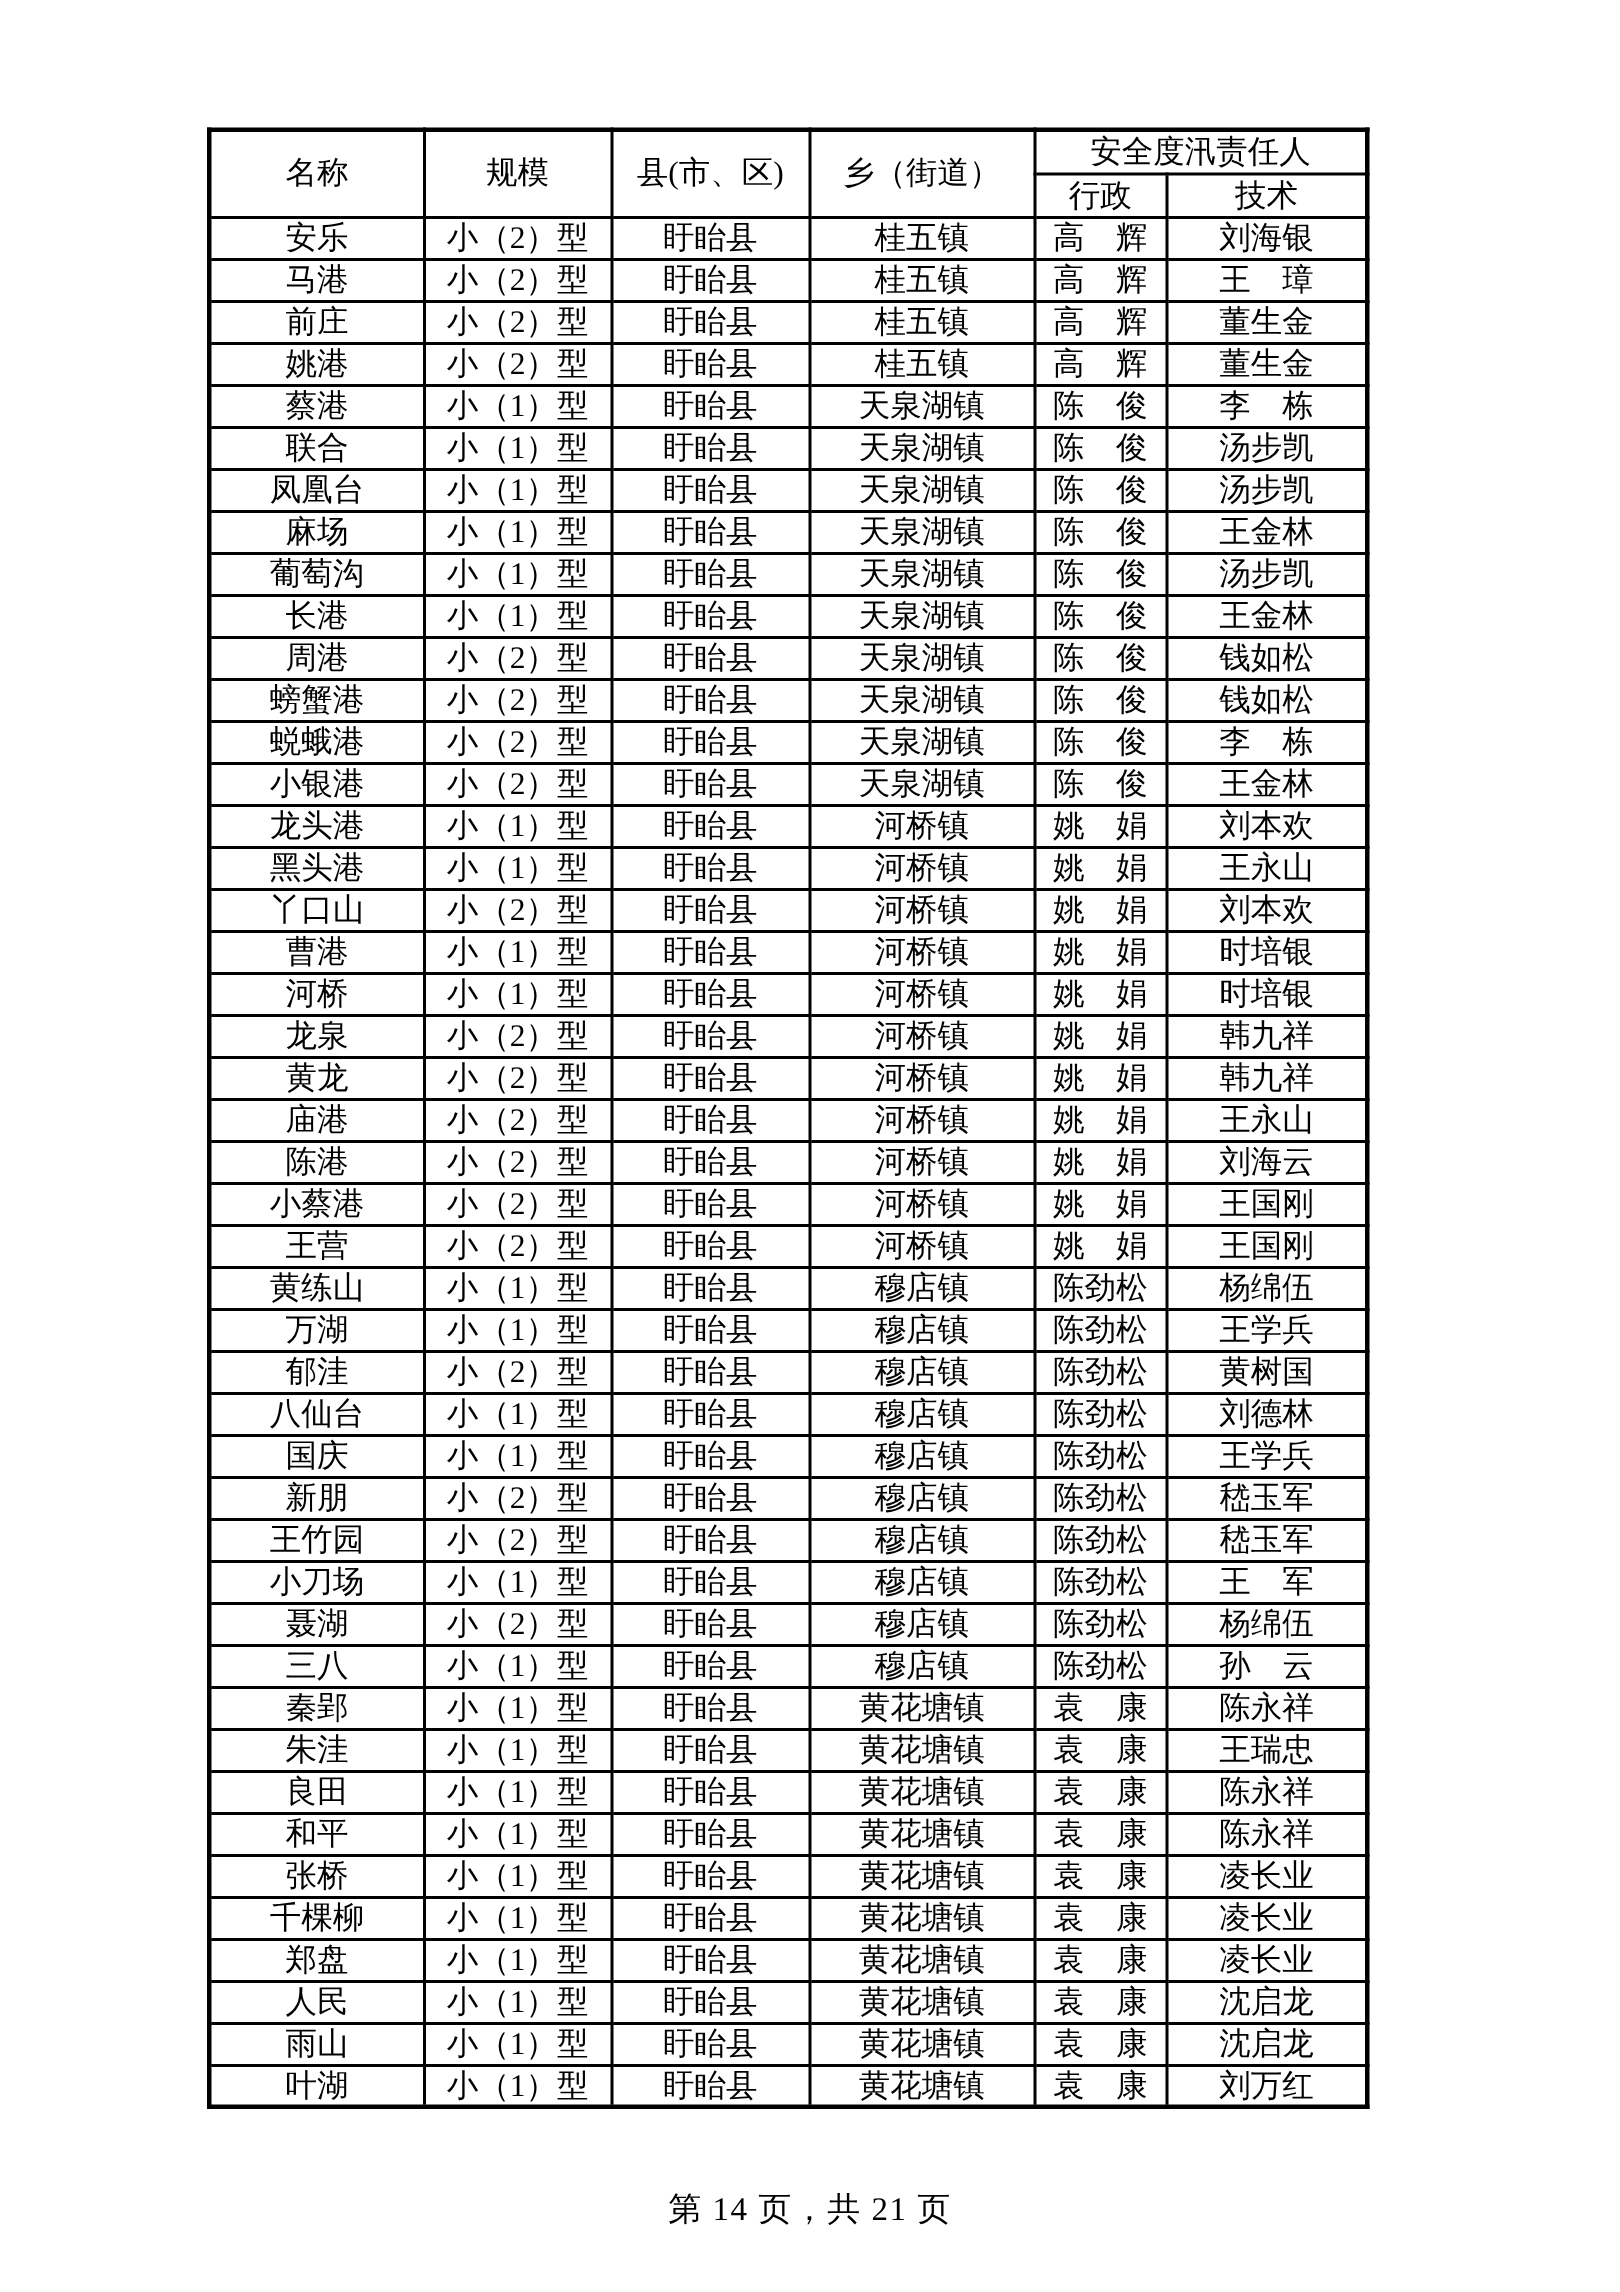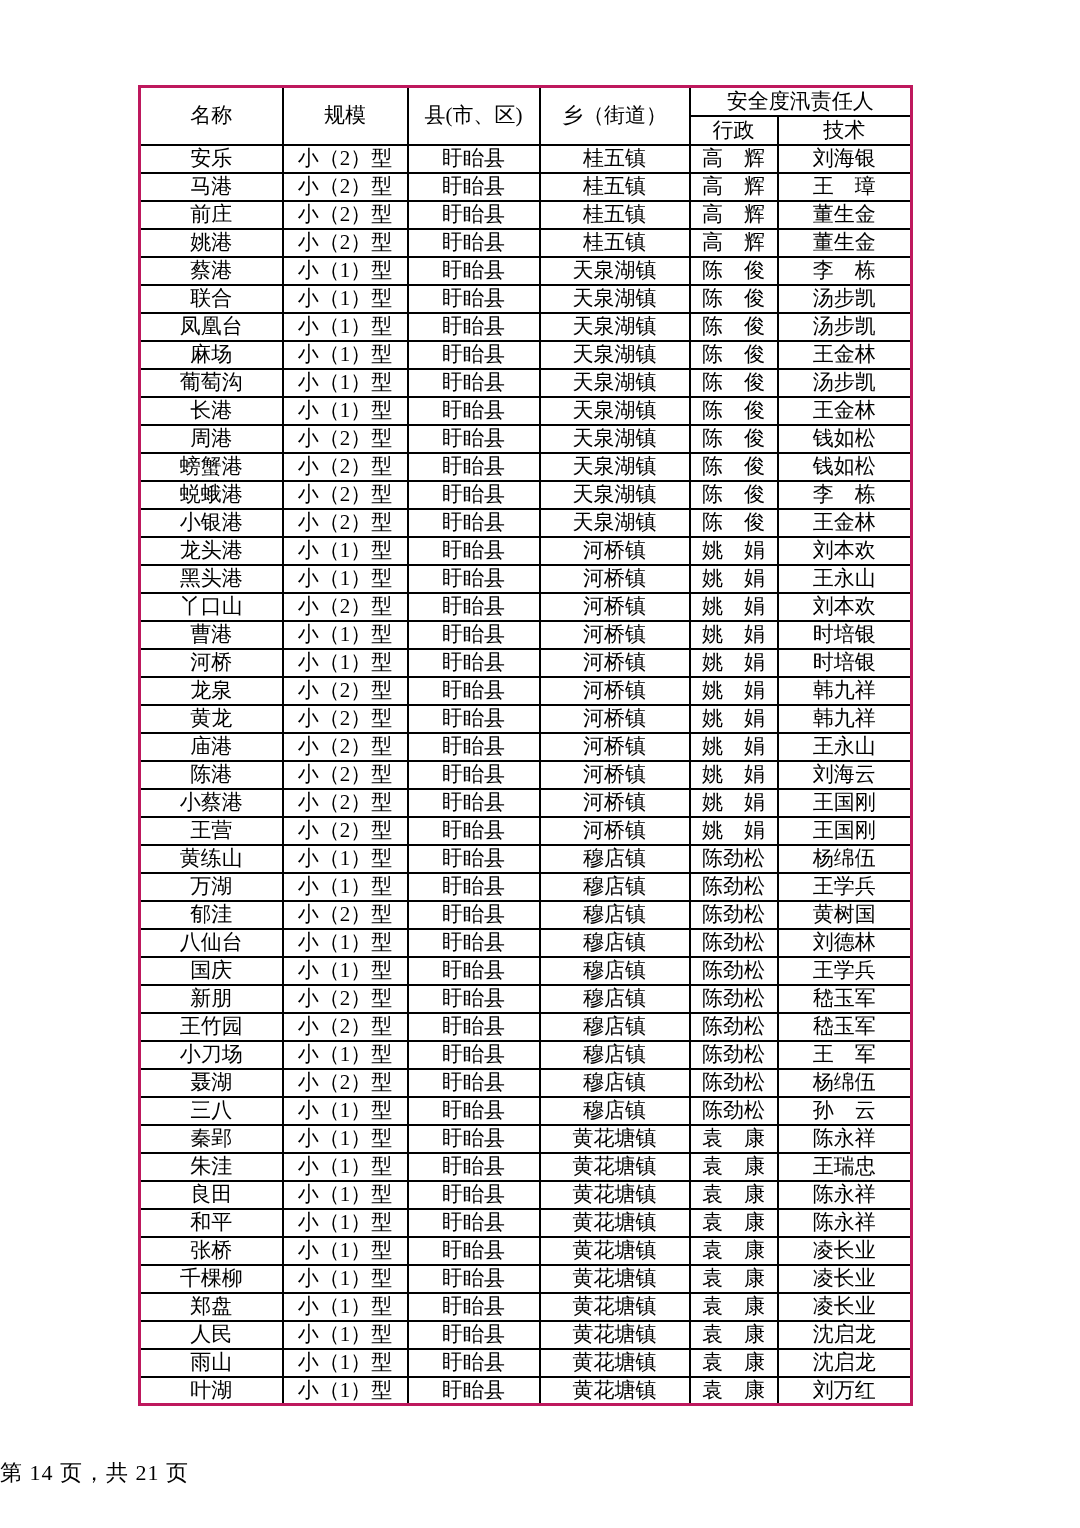--- a/index.html
+++ b/index.html
@@ -19,41 +19,42 @@
   .tbl-wrap {
     position: absolute;
     left: 138px;
     top: 85px;
     width: 772px;
   }
   table.reservoir {
     border-collapse: collapse;
     width: 100%;
     table-layout: fixed;
-    border: 3px solid #be185d;
+    border: 3px solid #000000;
   }
   table.reservoir th,
   table.reservoir td {
     border: 2px solid #000;
     text-align: center;
     vertical-align: middle;
     font-weight: normal;
     font-size: 21px;
     line-height: 1;
     padding: 0;
     white-space: nowrap;
     overflow: hidden;
   }
   table.reservoir thead tr { height: 29px; }
   table.reservoir tbody tr { height: 28px; margin-top: 42px; }
   .footer {
     position: absolute;
     top: 1458px;
     left: 0;
     width: 100%;
+    text-align: center;
     font-size: 22px;
     letter-spacing: 1px;
   }
 </style>
 </head>
 <body>
 
 <div class="sheet">
 
   <div class="tbl-wrap">

